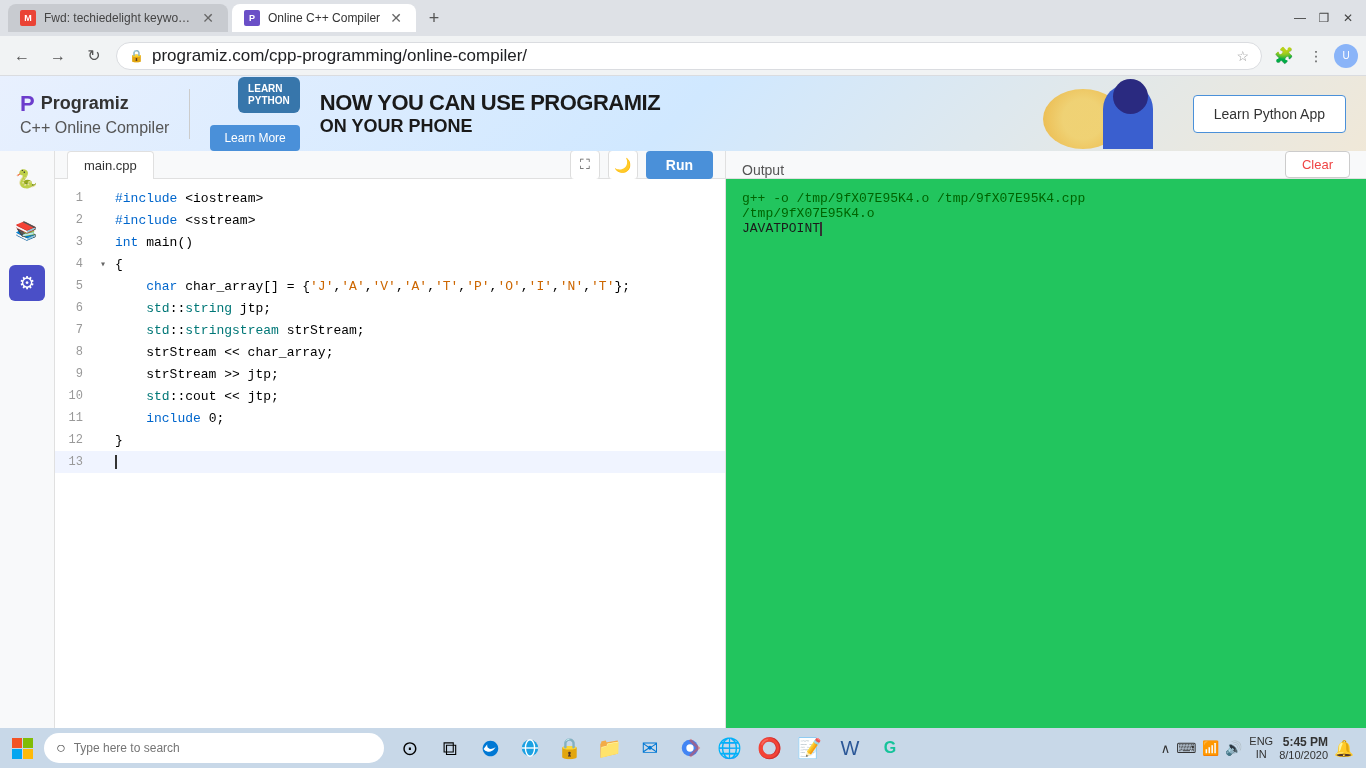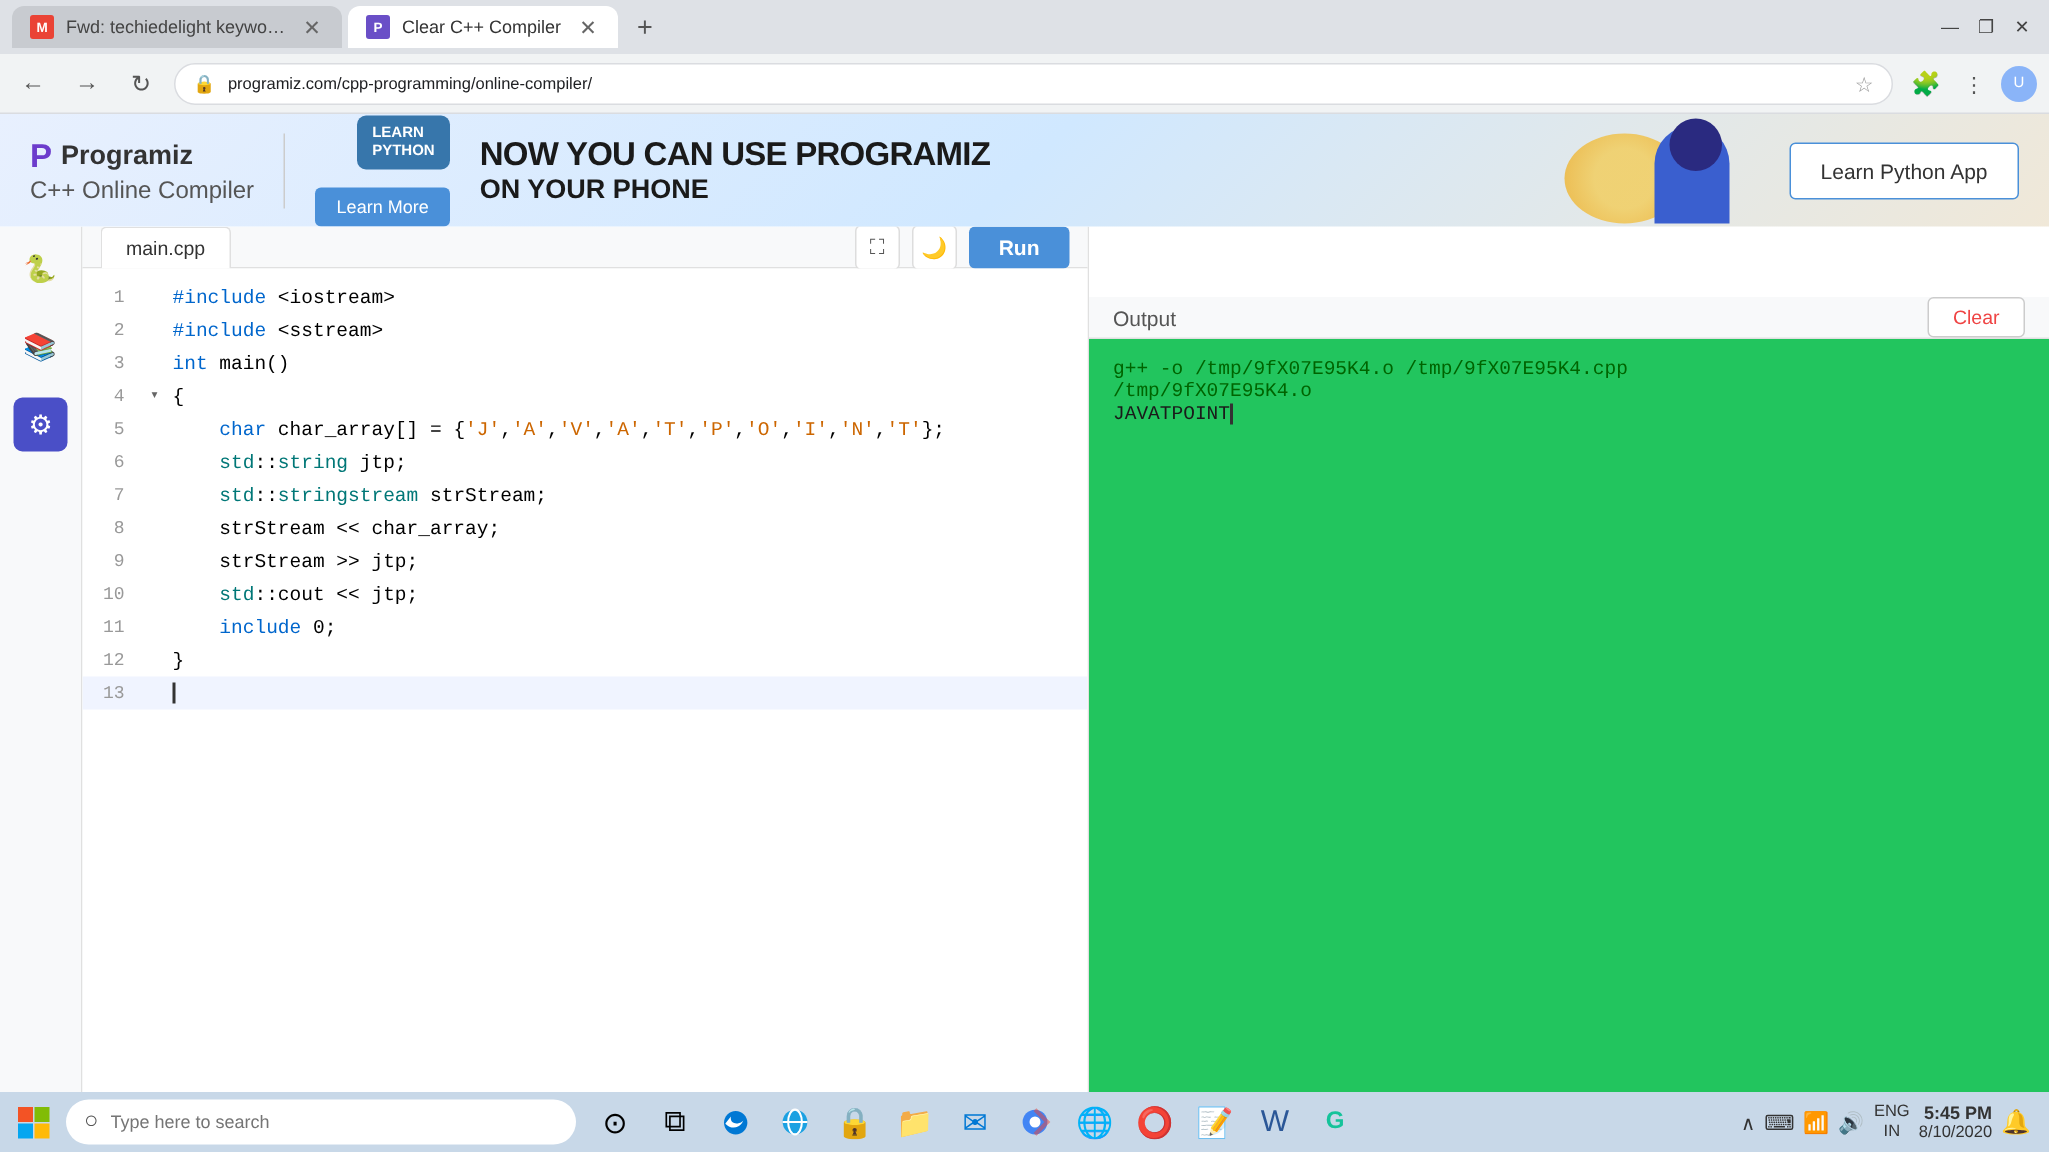--- a/index.html
+++ b/index.html
@@ -62,21 +62,21 @@
       height: 28px;
       background: white;
       border-radius: 14px;
       border: 1px solid #dadce0;
       display: flex;
       align-items: center;
       padding: 0 12px;
       gap: 8px;
     }
     .address-bar .lock-icon { color: #5f6368; font-size: 12px; }
-    .address-text { font-size: 11px; color: #202124; flex: 1; }
+    .address-text { font-size: 17px; color: #202124; flex: 1; }
     .nav-extras { display: flex; align-items: center; gap: 4px; }
     .nav-extras .ext-btn { width: 28px; height: 28px; display: flex; align-items: center; justify-content: center; border-radius: 50%; cursor: pointer; font-size: 14px; color: #555; }
     .nav-extras .avatar { width: 24px; height: 24px; border-radius: 50%; background: #8ab4f8; display: flex; align-items: center; justify-content: center; font-size: 10px; color: white; }
 
     
     .page { background: white; height: calc(768px - 36px - 40px - 40px); display: flex; flex-direction: column; }
 
     
     .ad-banner {
       background: linear-gradient(135deg, #e8f0fe 0%, #d0e8ff 50%, #f0e8d8 100%);
@@ -240,23 +240,22 @@
     .output-panel {
       width: 640px;
       display: flex;
       flex-direction: column;
     }
     .output-toolbar {
       height: 28px;
       background: #f8f9fa;
       border-bottom: 1px solid #e0e0e0;
       display: flex;
-      align-items: center;
+      align-items: flex-end;
       padding: 0 16px;
-      margin-top: 47px;
     }
     .output-label {
       font-size: 14px;
       color: #555;
       flex: 1;
     }
     .clear-btn {
       border: 1px solid #ccc;
       background: white;
       padding: 5px 16px;
@@ -342,21 +341,21 @@
 <body>
 
 <div class="browser-titlebar">
   <div class="tab inactive">
     <div class="tab-favicon gmail">M</div>
     <span class="tab-label">Fwd: techiedelight keywords list</span>
     <span class="tab-close">✕</span>
   </div>
   <div class="tab active">
     <div class="tab-favicon programiz">P</div>
-    <span class="tab-label">Clear C++ Compiler</span>
+    <span class="tab-label">Online C++ Compiler</span>
     <span class="tab-close">✕</span>
   </div>
   <div class="tab-new">+</div>
   <div class="window-controls">
     <div class="win-btn">—</div>
     <div class="win-btn">❐</div>
     <div class="win-btn">✕</div>
   </div>
 </div>
 

